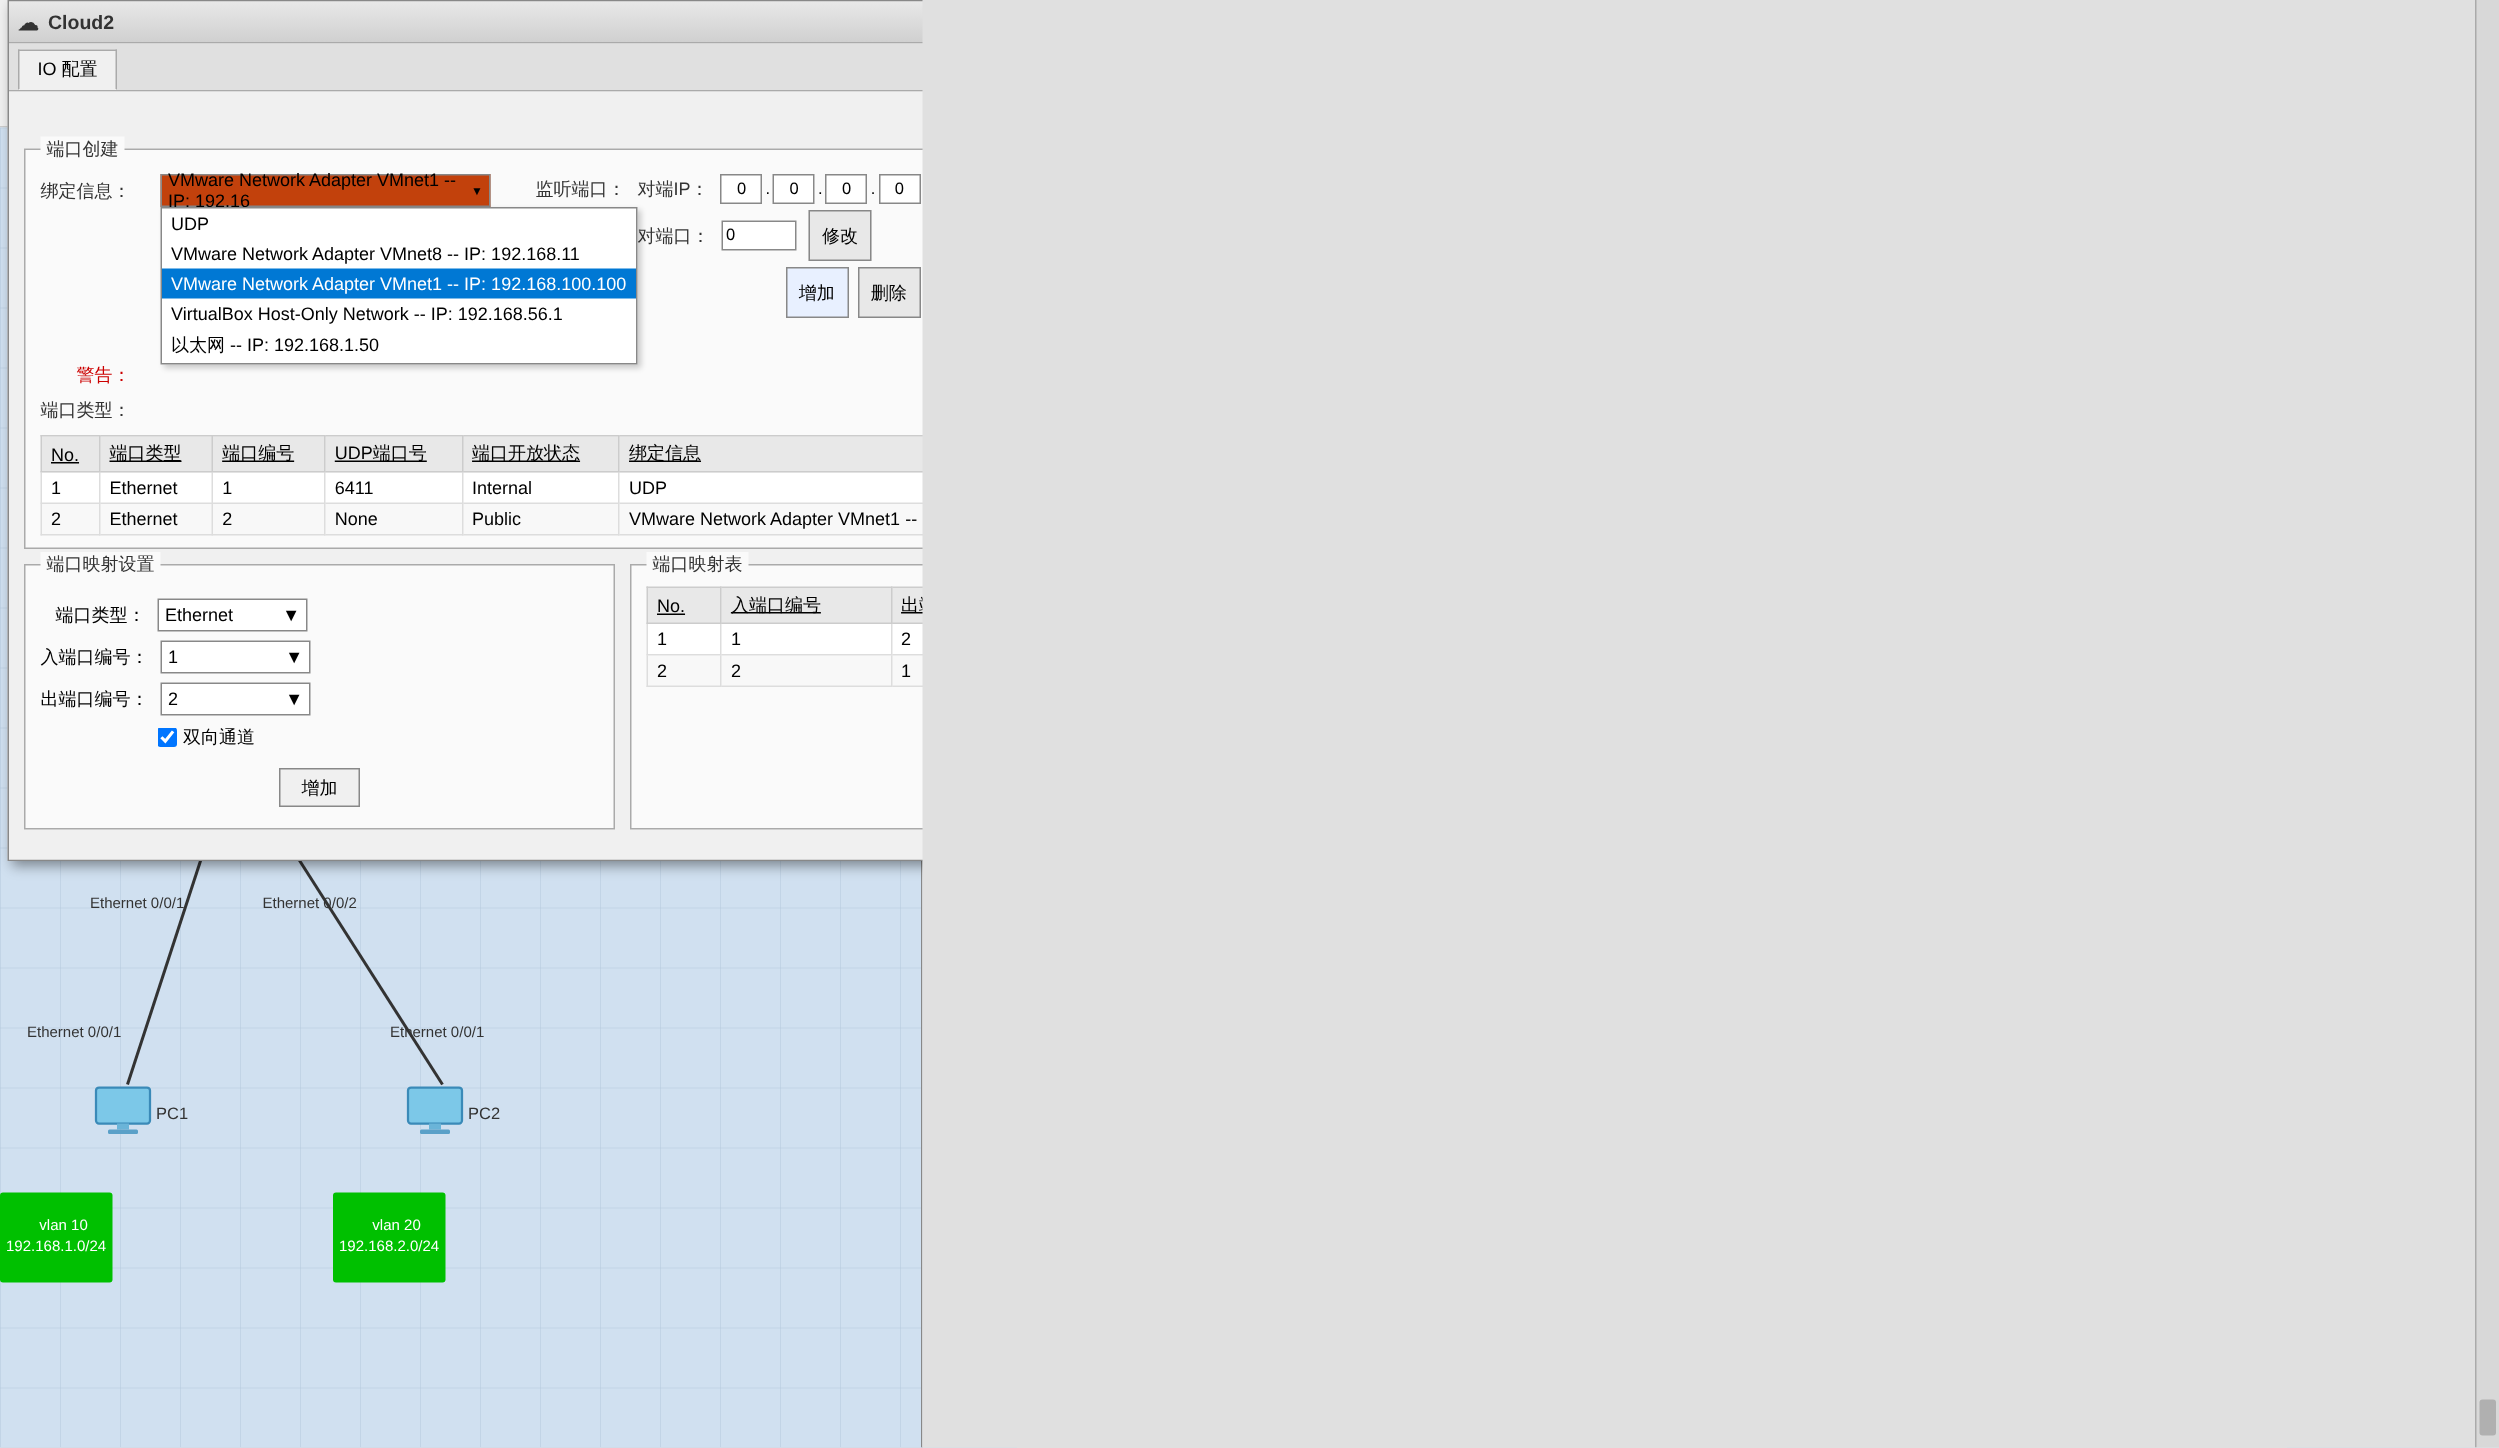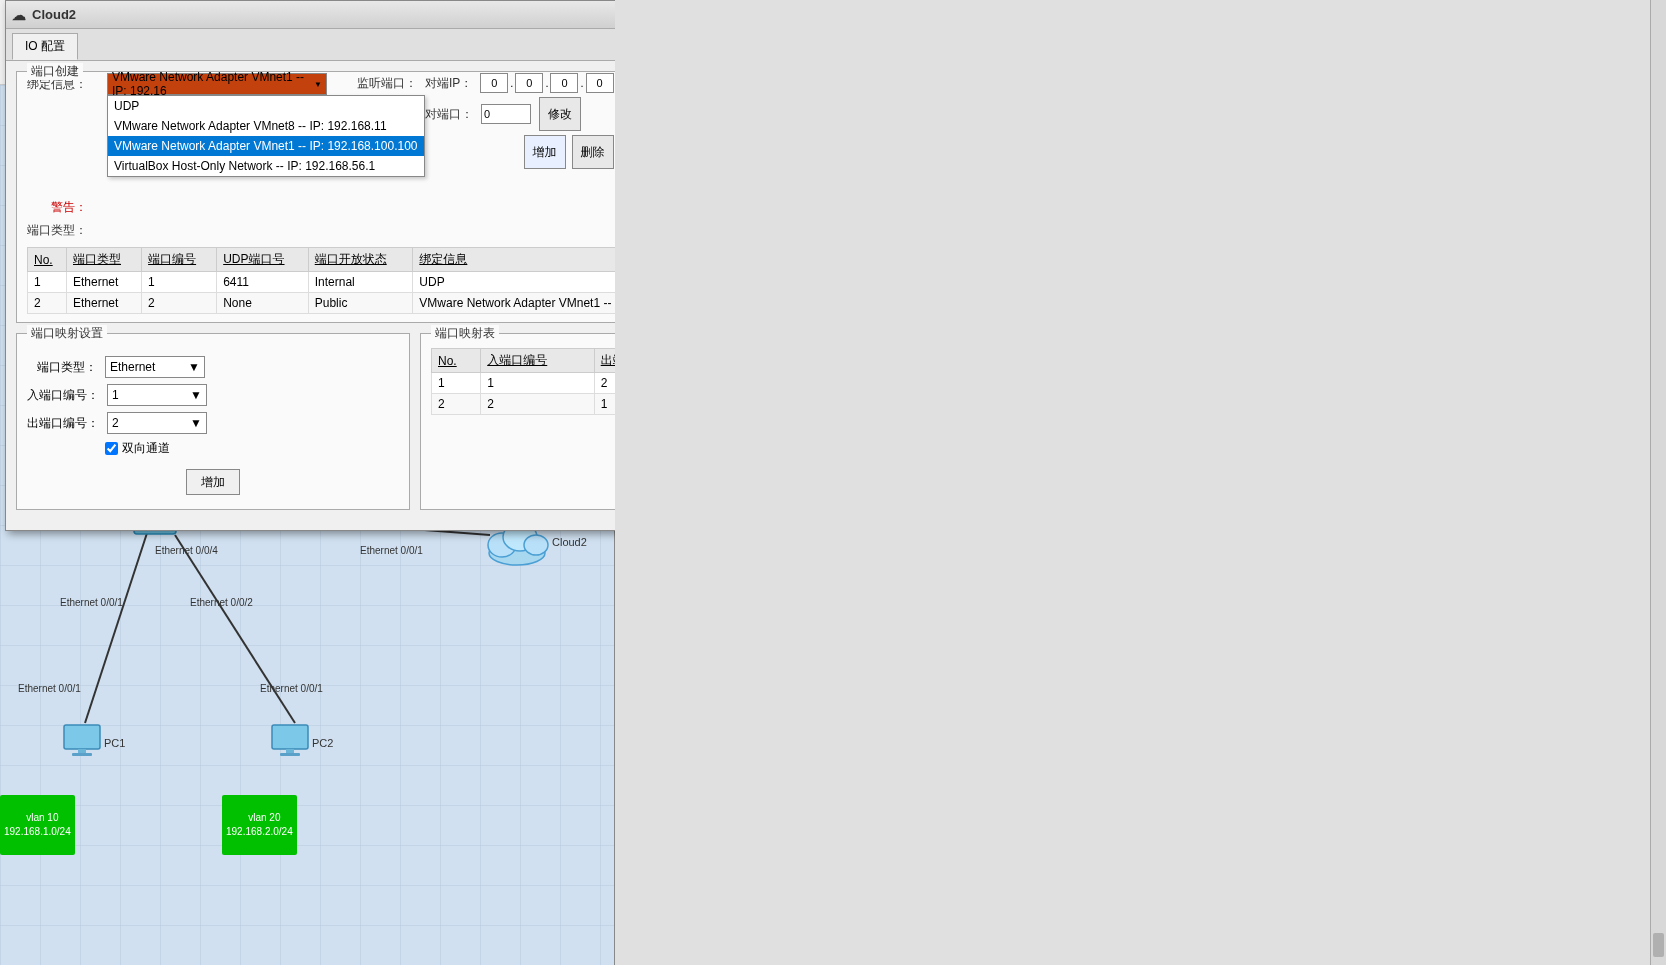--- a/index.html
+++ b/index.html
@@ -56,21 +56,21 @@
     .tab.active { background: #f0f0f0; border-bottom: 1px solid #f0f0f0; }
 
     
     .dialog-body { padding: 10px; background: #f0f0f0; }
 
     
     .section-box { border: 1px solid #aaa; background: #fafafa; margin-bottom: 10px; padding: 8px 10px; position: relative; }
     .section-title { position: absolute; top: -9px; left: 10px; background: #fafafa; padding: 0 4px; font-size: 12px; color: #333; }
 
     
-    .port-creation { padding-top: 1px; }
+    .port-creation { padding-top: 16px; margin-top: 28px; }
     .form-label { font-size: 12px; color: #333; white-space: nowrap; min-width: 60px; text-align: right; }
     .form-label-red { color: #cc0000; }
 
     
     .dropdown { position: relative; display: inline-block; }
     .dropdown-trigger { display: flex; align-items: center; height: 22px; border: 1px solid #888; background: #c2410c; padding: 0 4px; cursor: pointer; font-size: 12px; min-width: 200px; justify-content: space-between; }
     .dropdown-arrow { font-size: 8px; margin-left: 4px; }
     
     
     .dropdown-menu { position: absolute; top: 22px; left: 0; z-index: 1000; background: white; border: 1px solid #888; min-width: 300px; box-shadow: 2px 2px 4px rgba(0,0,0,0.2); }
@@ -188,21 +188,21 @@
 
       <div class="port-label" style="left:155px; top:460px;">
         <span>Ethernet 0/0/4</span>
       </div>
       <div class="port-label" style="left:360px; top:460px;">
         <span>Ethernet 0/0/1</span>
       </div>
       <div class="port-label" style="left:60px; top:512px;">
         <span>Ethernet 0/0/1</span>
       </div>
-      <div class="port-label" style="left:190px; top:512px;">
+      <div class="port-label" style="left:175px; top:512px;">
         <span>Ethernet 0/0/2</span>
       </div>
       <div class="port-label" style="left:18px; top:598px;">
         <span>Ethernet 0/0/1</span>
       </div>
       <div class="port-label" style="left:260px; top:598px;">
         <span>Ethernet 0/0/1</span>
       </div>
 
       <div class="node" style="left:60px; top:638px;">
@@ -286,20 +286,23 @@
                     <span>UDP</span>
                   </div>
                   <div class="dropdown-item">
                     <span>VMware Network Adapter VMnet8 -- IP: 192.168.11</span>
                   </div>
                   <div class="dropdown-item selected">
                     <span>VMware Network Adapter VMnet1 -- IP: 192.168.100.100</span>
                   </div>
                   <div class="dropdown-item">
                     <span>VirtualBox Host-Only Network -- IP: 192.168.56.1</span>
+                  </div>
+                  <div class="dropdown-item">
+                    <span>以太网 -- IP: 192.168.1.50</span>
                   </div>
                 </div>
               </div>
             </div>
 
             <div style="display:flex; flex-direction:column; gap:4px; margin-left:20px;">
               <div style="display:flex; align-items:center; gap:8px;">
                 <span class="form-label" style="min-width:55px;">监听端口：</span>
                 <span class="form-label" style="min-width:40px;">对端IP：</span>
                 <div class="ip-input">

